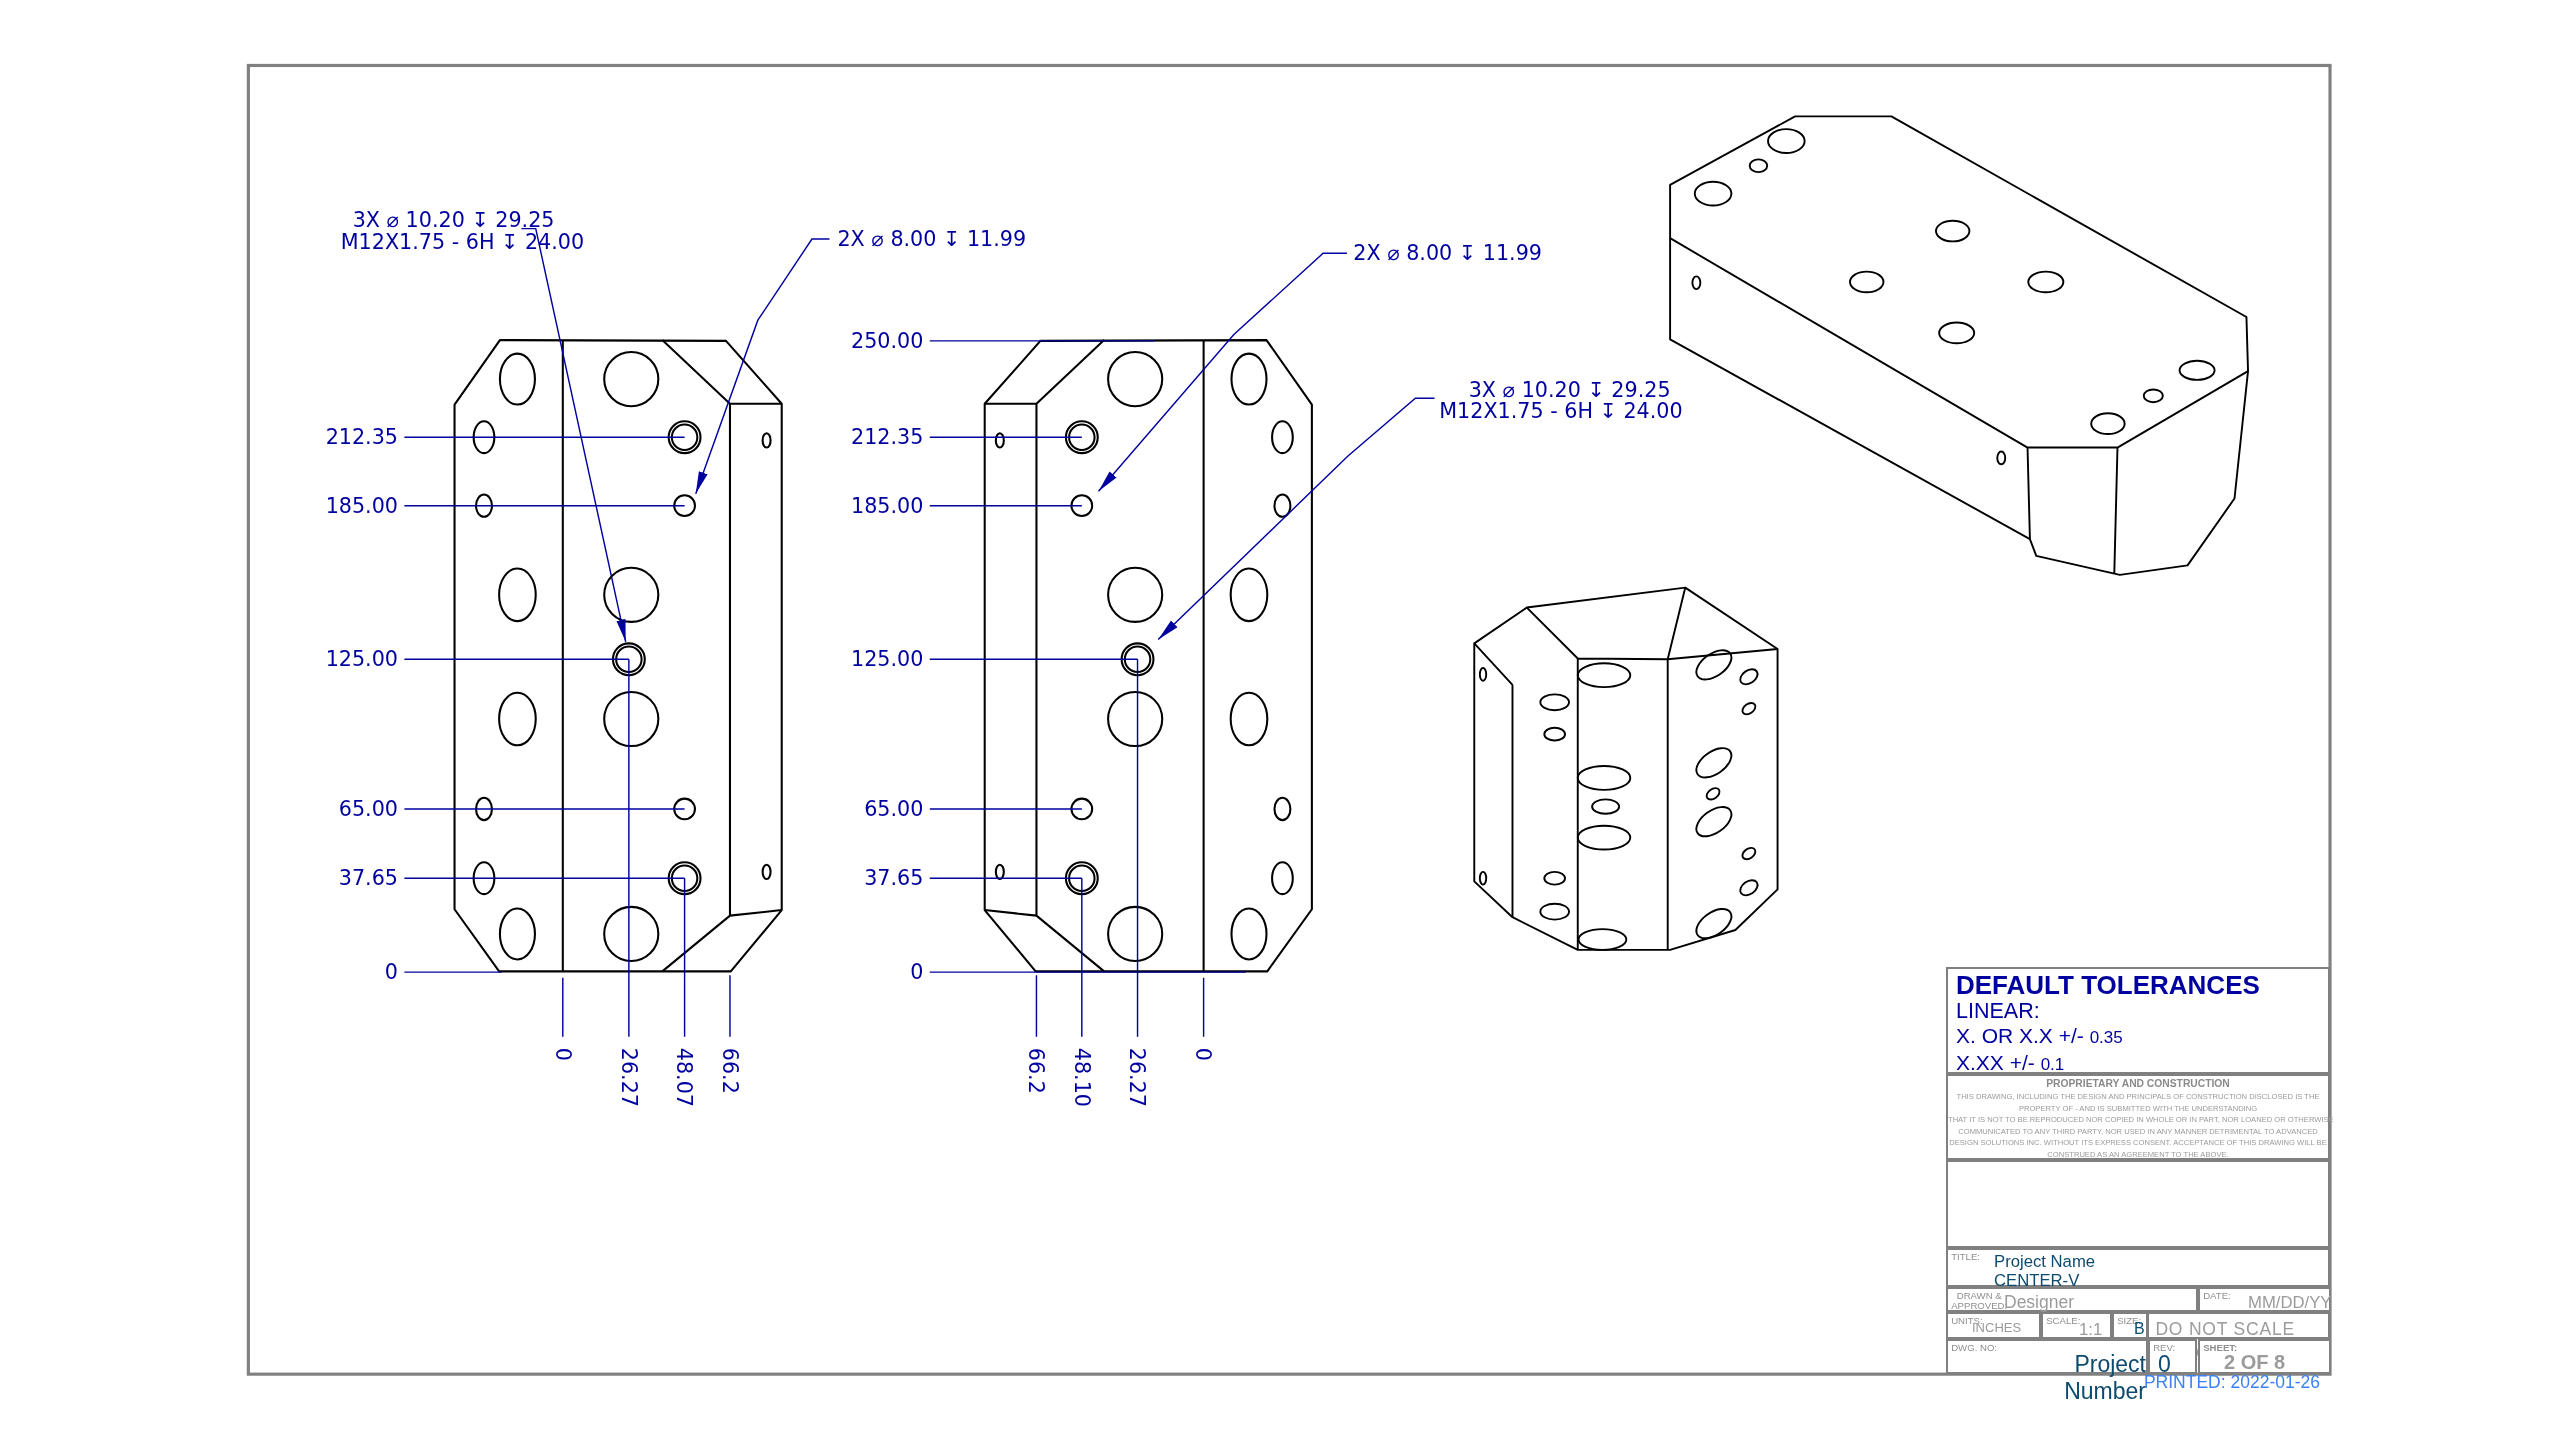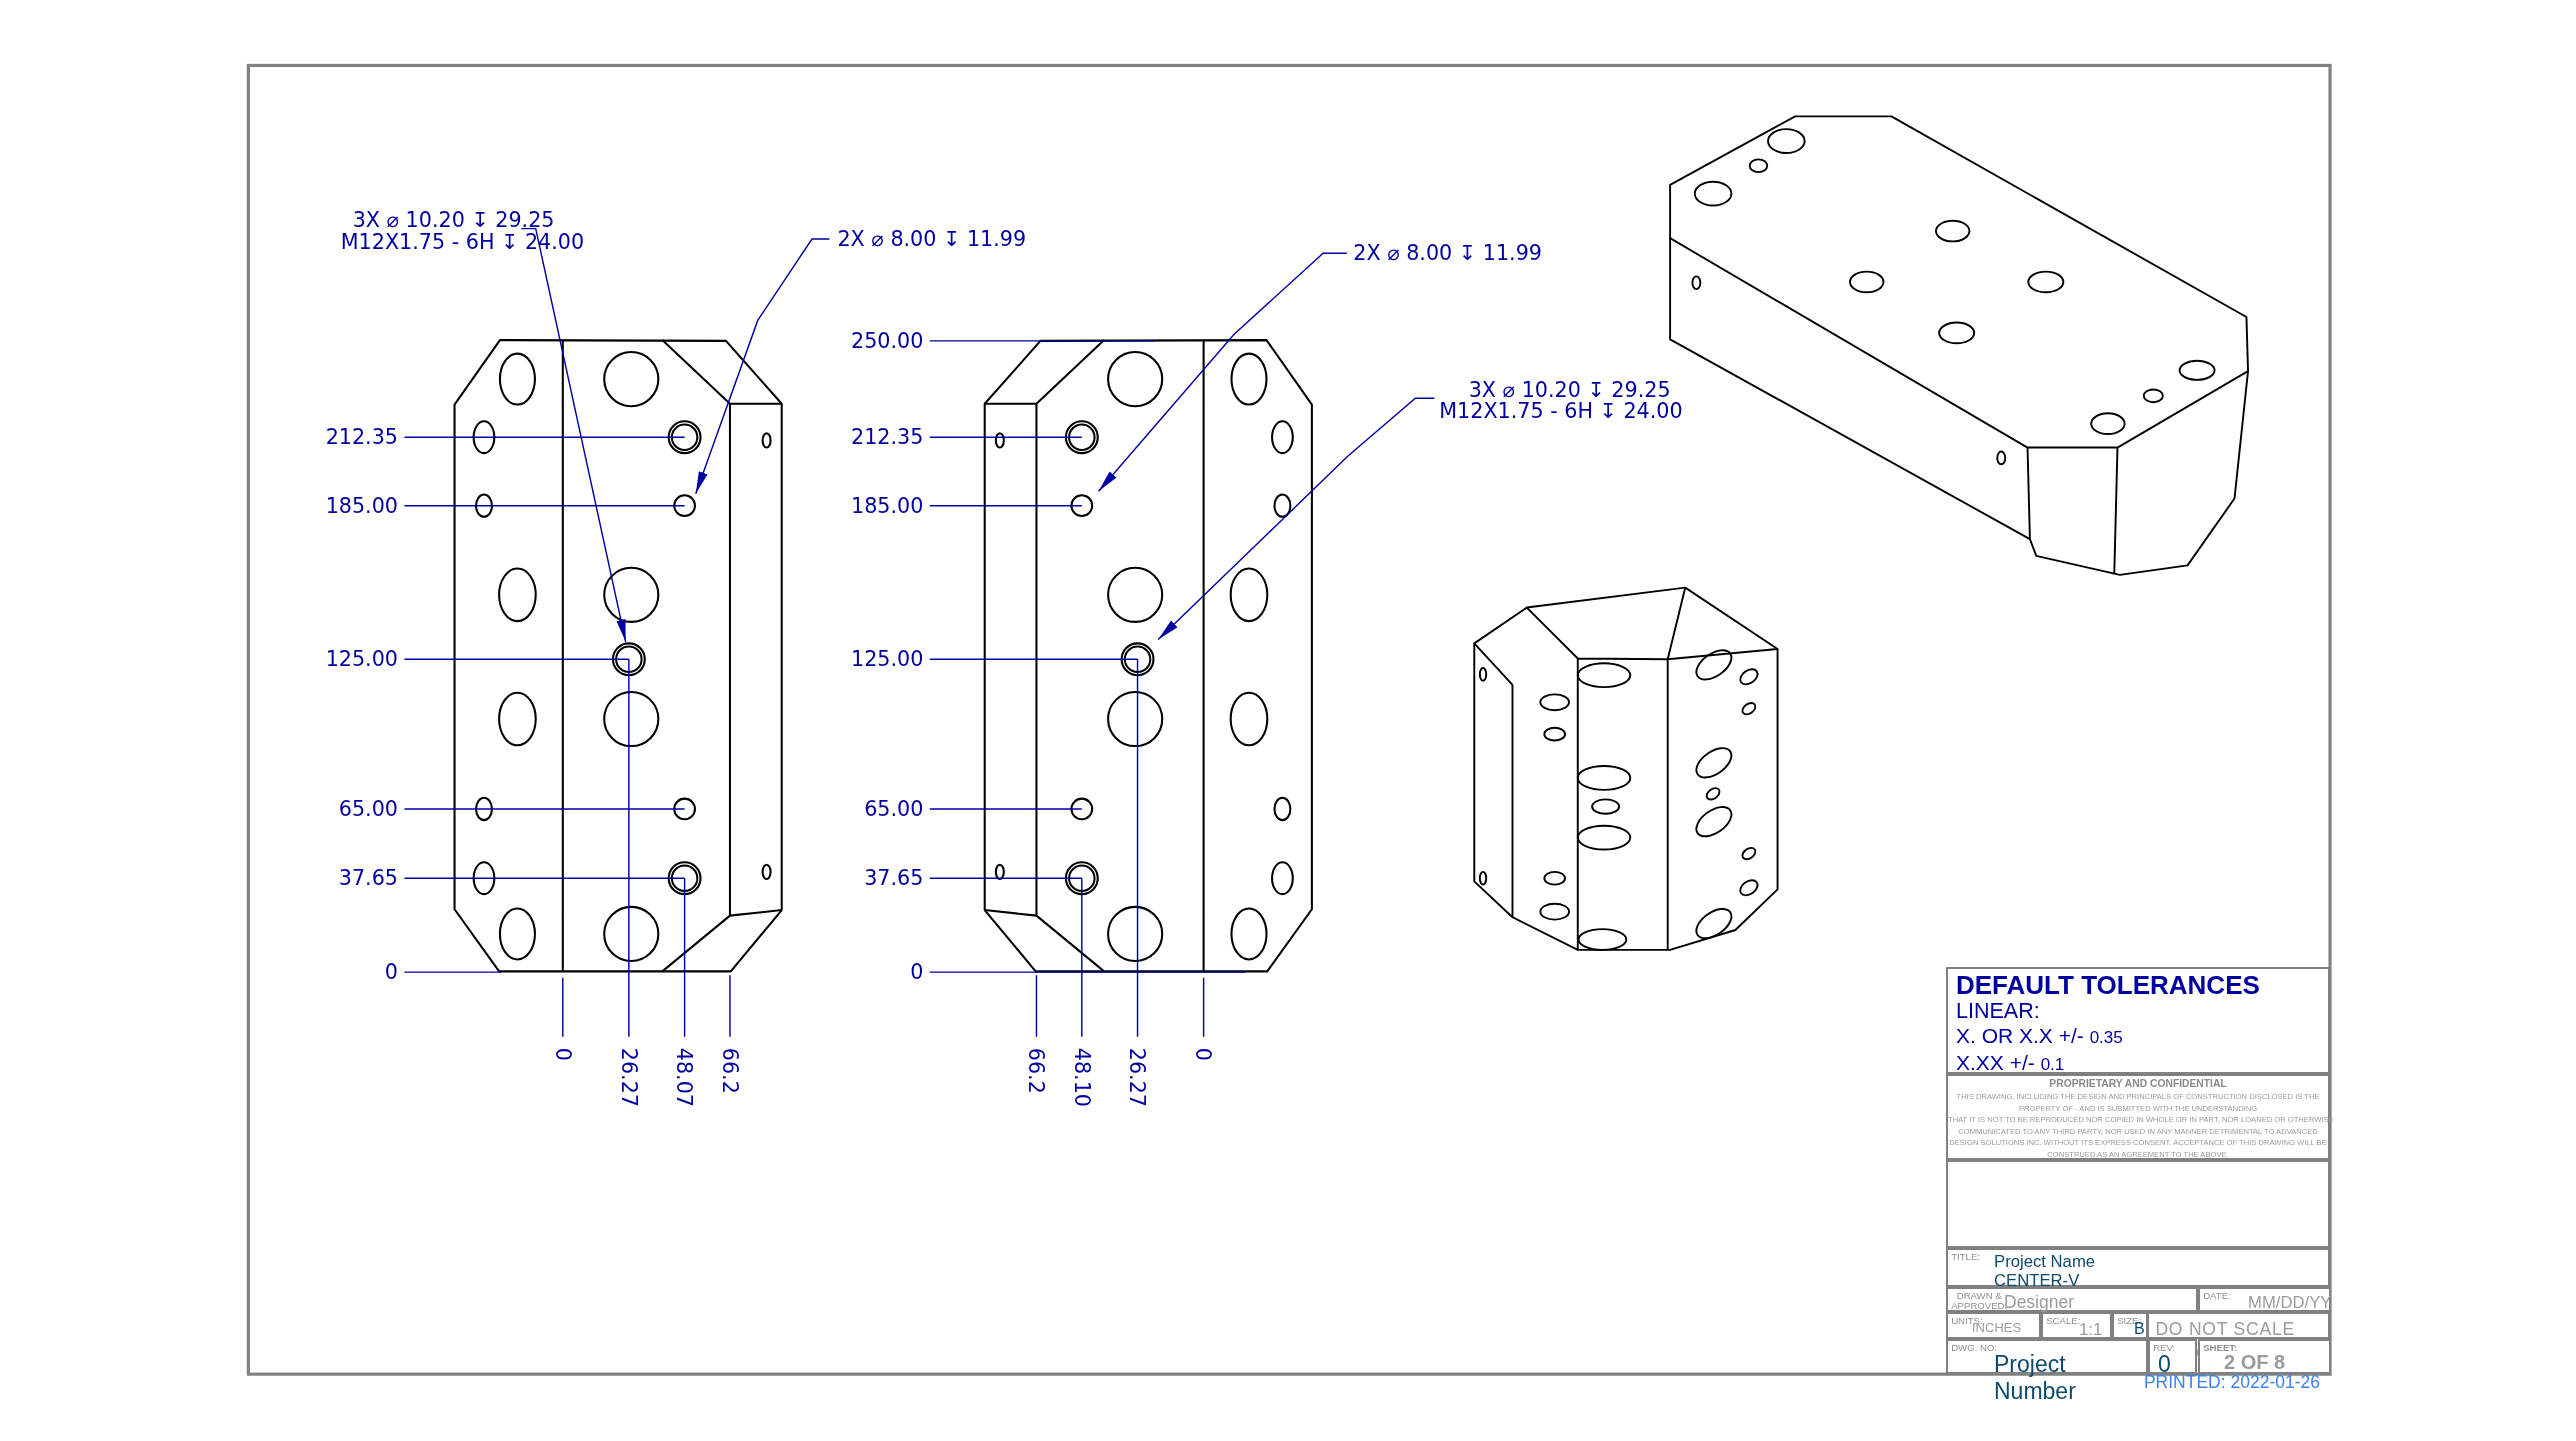--- a/index.html
+++ b/index.html
@@ -21,21 +21,21 @@
   .prop .ph{font-size:10.3px;font-weight:bold;color:#8a8a8a;line-height:12.7px;}
   .prop .pl{font-size:7.6px;color:#9a9a9a;line-height:11.5px;white-space:nowrap;}
   .emptyrow{left:0;top:193px;width:384px;height:88px;}
   .row-title{left:0;top:281px;width:384px;height:39px;}
   .row-drawn{left:0;top:320px;width:252px;height:25px;text-align:center;}
   .row-date{left:252px;top:320px;width:133px;height:25px;}
   .row-units{left:0;top:345px;width:95px;height:27px;}
   .row-scale{left:95px;top:345px;width:71px;height:27px;}
   .row-size{left:166px;top:345px;width:36px;height:27px;}
   .row-noscale{left:201px;top:345px;width:183px;height:27px;}
-  .row-dwg{left:0;top:372px;width:202px;height:35px;}
+  .row-dwg{left:0;top:372px;width:202px;height:35px;text-align:right;}
   .row-rev{left:202px;top:372px;width:49px;height:35px;}
   .row-sheet{left:252px;top:372px;width:133px;height:35px;font-weight:bold;}
   .lbl{position:absolute;left:3.2px;top:1.6px;font-size:9.6px;color:#8f8f8f;white-space:pre-line;line-height:10.3px;}
   .val{color:#9b9b9b;}
   .valbold{color:#0c4a6e;font-weight:normal;}
   .row-title .valbold{position:absolute;left:46px;top:2.4px;font-size:16.7px;line-height:19px;}
   .row-drawn .val{position:absolute;left:56px;top:3.2px;font-size:17.5px;}
   .row-date .val{position:absolute;left:48px;top:4px;font-size:16.7px;}
   .row-units .val{position:absolute;left:24px;top:6.4px;font-size:13px;text-align:right;}
   .row-scale .val{position:absolute;left:36px;top:6.4px;font-size:16.7px;}
@@ -219,21 +219,21 @@
 <div class="tblock">
 
   <div class="tb-box tol">
     <div class="t1">DEFAULT TOLERANCES</div>
     <div class="t2">LINEAR:</div>
     <div class="t3"><span>X. OR X.X +/- </span><span class="big">0.35</span></div>
     <div class="t3"><span>X.XX +/- </span><span class="big">0.1</span></div>
   </div>
 
   <div class="tb-box prop">
-    <div class="ph">PROPRIETARY AND CONFIDENTIAL</div>
+    <div class="ph">PROPRIETARY AND CONSTRUCTION</div>
     <div class="pl">THIS DRAWING, INCLUDING THE DESIGN AND PRINCIPALS OF CONSTRUCTION DISCLOSED IS THE</div>
     <div class="pl">PROPERTY OF - AND IS SUBMITTED WITH THE UNDERSTANDING</div>
     <div class="pl">THAT IT IS NOT TO BE REPRODUCED NOR COPIED IN WHOLE OR IN PART, NOR LOANED OR OTHERWISE</div>
     <div class="pl">COMMUNICATED TO ANY THIRD PARTY, NOR USED IN ANY MANNER DETRIMENTAL TO ADVANCED</div>
     <div class="pl">DESIGN SOLUTIONS INC. WITHOUT ITS EXPRESS CONSENT. ACCEPTANCE OF THIS DRAWING WILL BE</div>
     <div class="pl">CONSTRUED AS AN AGREEMENT TO THE ABOVE.</div>
   </div>
 
   <div class="tb-box emptyrow"></div>
 

